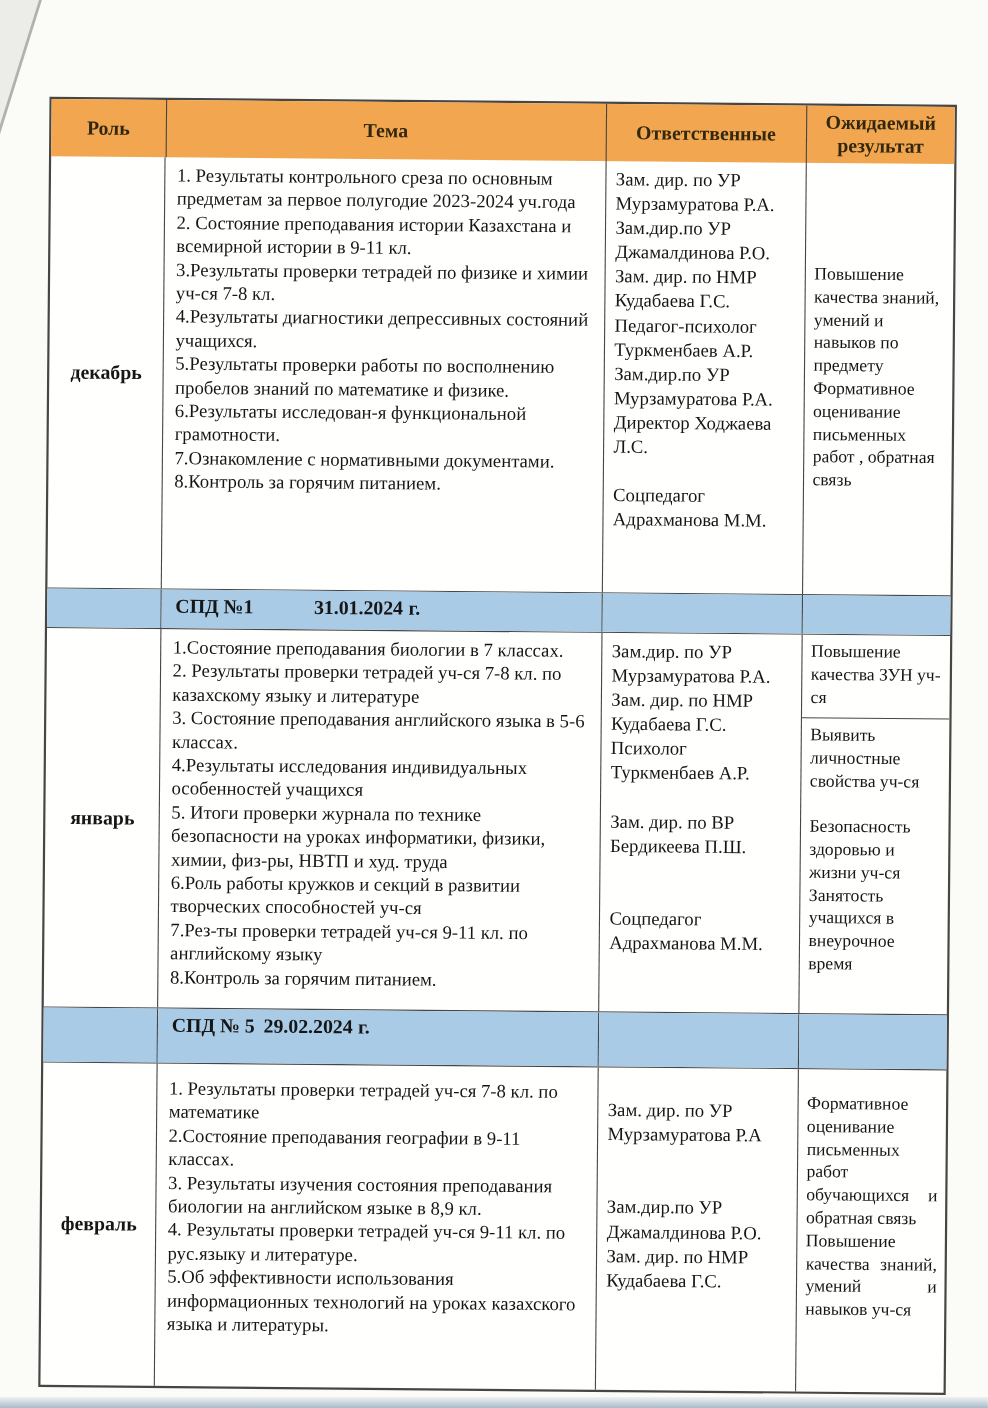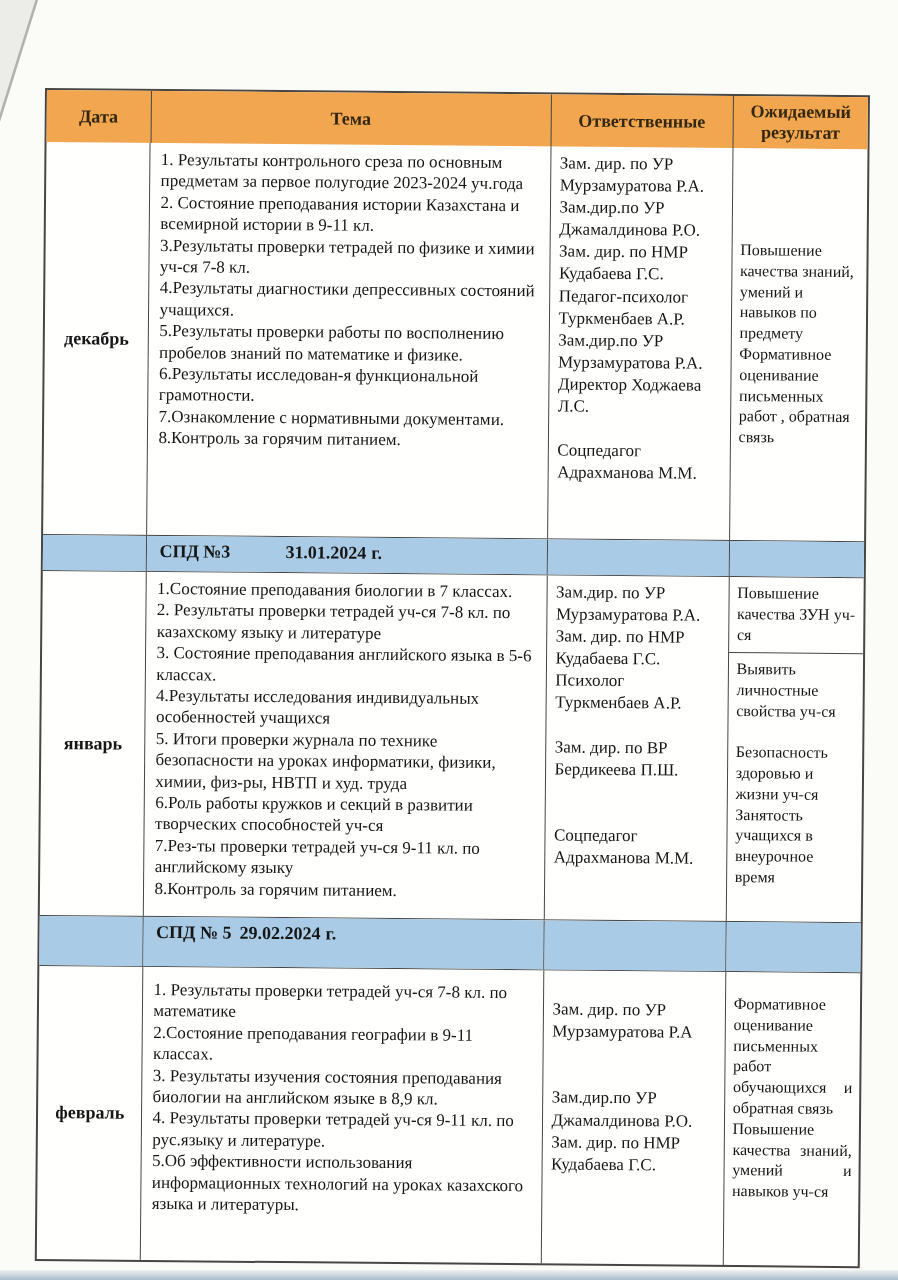--- a/index.html
+++ b/index.html
@@ -60,21 +60,21 @@
 <body>
 
 <svg class="corner-fold" width="130" height="150" viewBox="0 0 130 150">
   <polygon points="0,0 38,0 0,122" fill="#ecece8"></polygon>
   <line x1="38" y1="-4" x2="-2" y2="124" stroke="#b2b2ac" stroke-width="2.5"></line>
 </svg>
 <div class="bottom-strip"></div>
 
 <div class="sheet-table">
   <div class="trow thead">
-    <div class="tcell w-date">Дата</div>
+    <div class="tcell w-date">Роль</div>
     <div class="tcell w-topic">Тема</div>
     <div class="tcell w-resp">Ответственные</div>
     <div class="tcell w-exp">Ожидаемый результат</div>
   </div>
   <div id="table-body-rows">
       <div class="trow row-december month-row">
         <div class="tcell w-date date-cell">декабрь</div>
         <div class="tcell w-topic topic-cell">
           <div class="topic-item">1. Результаты контрольного среза по основным предметам за первое полугодие 2023-2024 уч.года</div>
           <div class="topic-item">2. Состояние преподавания  истории Казахстана и всемирной истории в 9-11 кл.</div>
@@ -102,21 +102,21 @@
           <div class="resp-line">Адрахманова М.М.</div>
         </div>
         <div class="tcell w-exp expected-cell">
           <div class="exp-block">
             <div class="exp-line">Повышение качества знаний, умений и навыков по предмету Формативное оценивание письменных работ , обратная связь</div>
           </div>
         </div>
       </div>
       <div class="trow row-spd6 spd-row">
         <div class="tcell w-date"></div>
-        <div class="tcell w-topic spd-label-cell"><div class="spd-label-text" style="display: inline-block;">СПД  №3</div><div class="spd-date" style="display: inline-block;">31.01.2024</div><div class="spd-suffix" style="display: inline-block;">г.</div></div>
+        <div class="tcell w-topic spd-label-cell"><div class="spd-label-text" style="display: inline-block;">СПД  №1</div><div class="spd-date" style="display: inline-block;">31.01.2024</div><div class="spd-suffix" style="display: inline-block;">г.</div></div>
         <div class="tcell w-resp"></div>
         <div class="tcell w-exp"></div>
       </div>
       <div class="trow row-january month-row">
         <div class="tcell w-date date-cell">январь</div>
         <div class="tcell w-topic topic-cell">
           <div class="topic-item">1.Состояние преподавания   биологии в 7 классах.</div>
           <div class="topic-item">2. Результаты проверки тетрадей уч-ся 7-8 кл. по  казахскому языку и литературе</div>
           <div class="topic-item">3. Состояние преподавания английского языка в 5-6 классах.</div>
           <div class="topic-item">4.Результаты исследования индивидуальных особенностей  учащихся</div>

